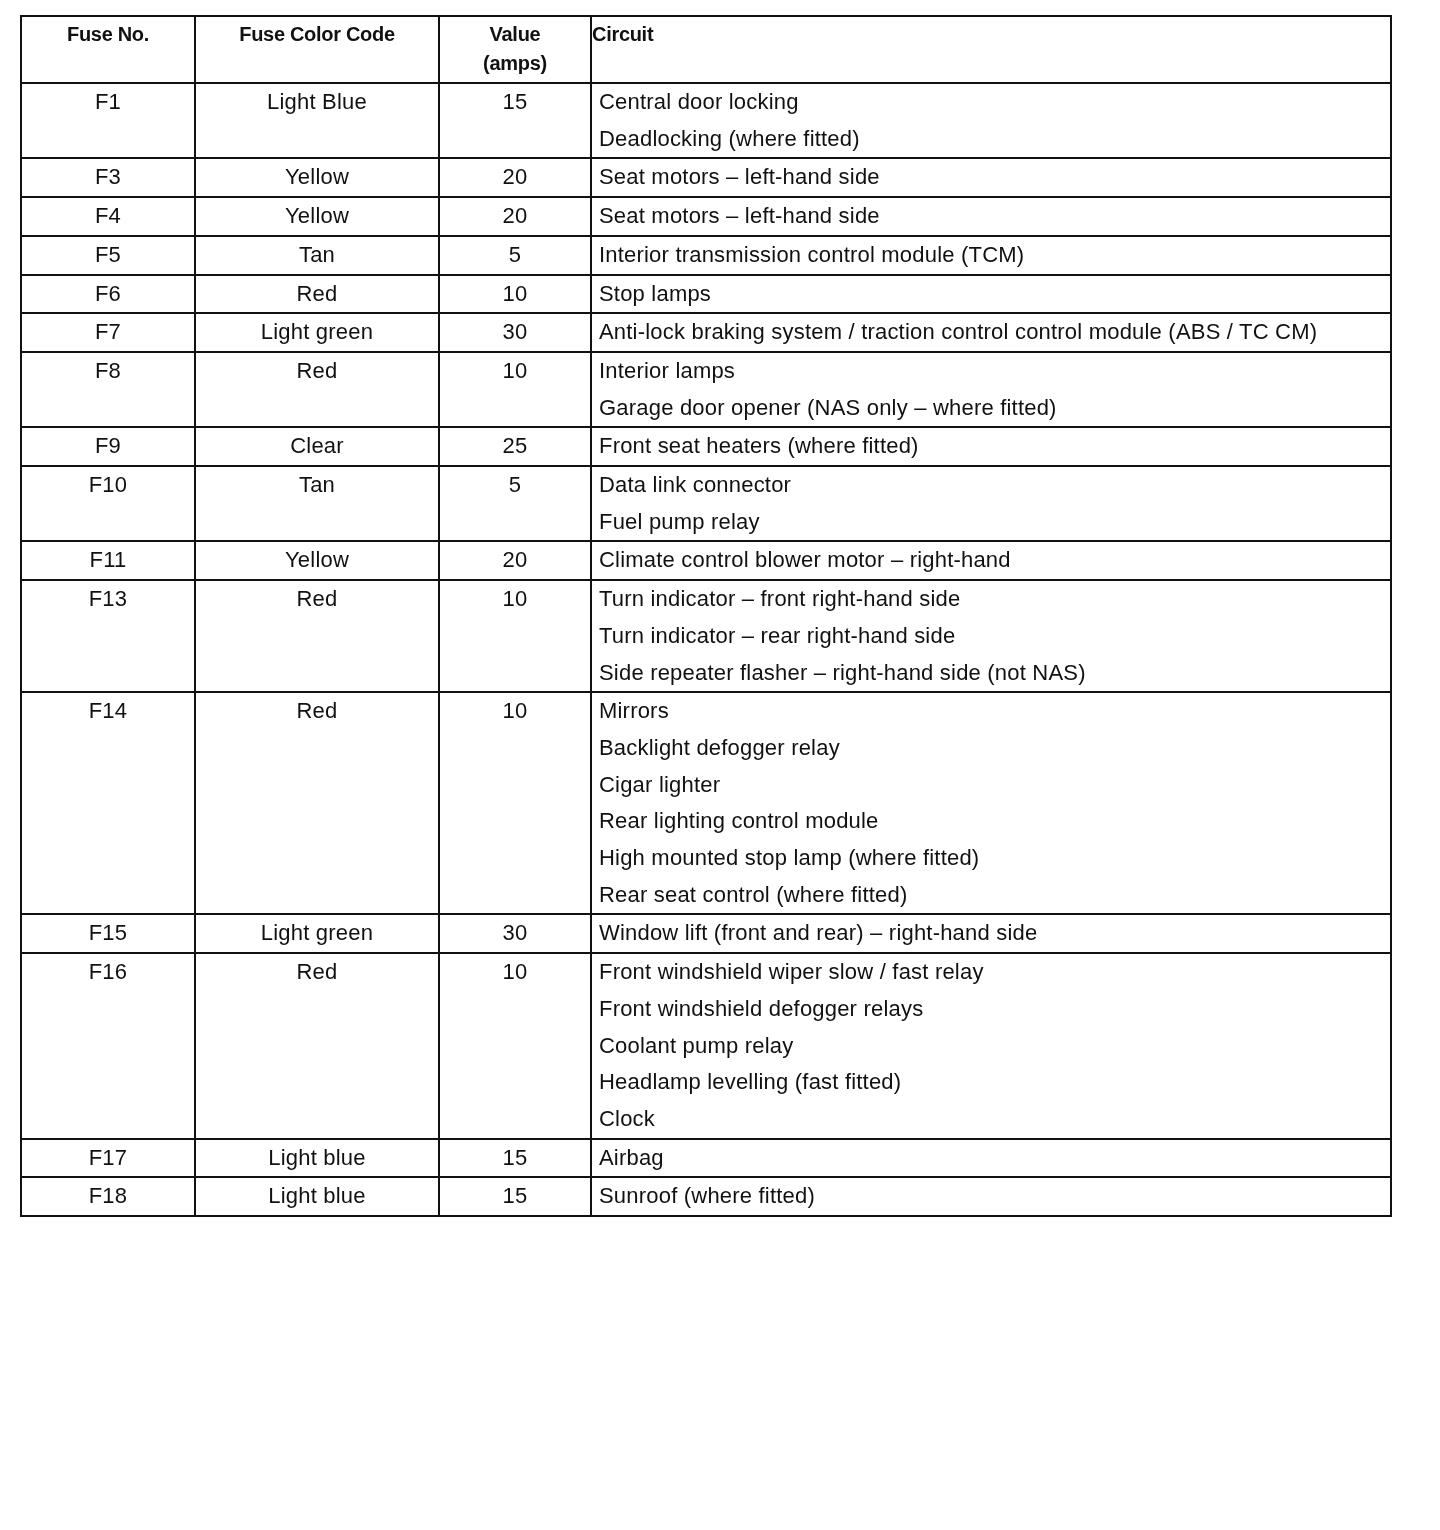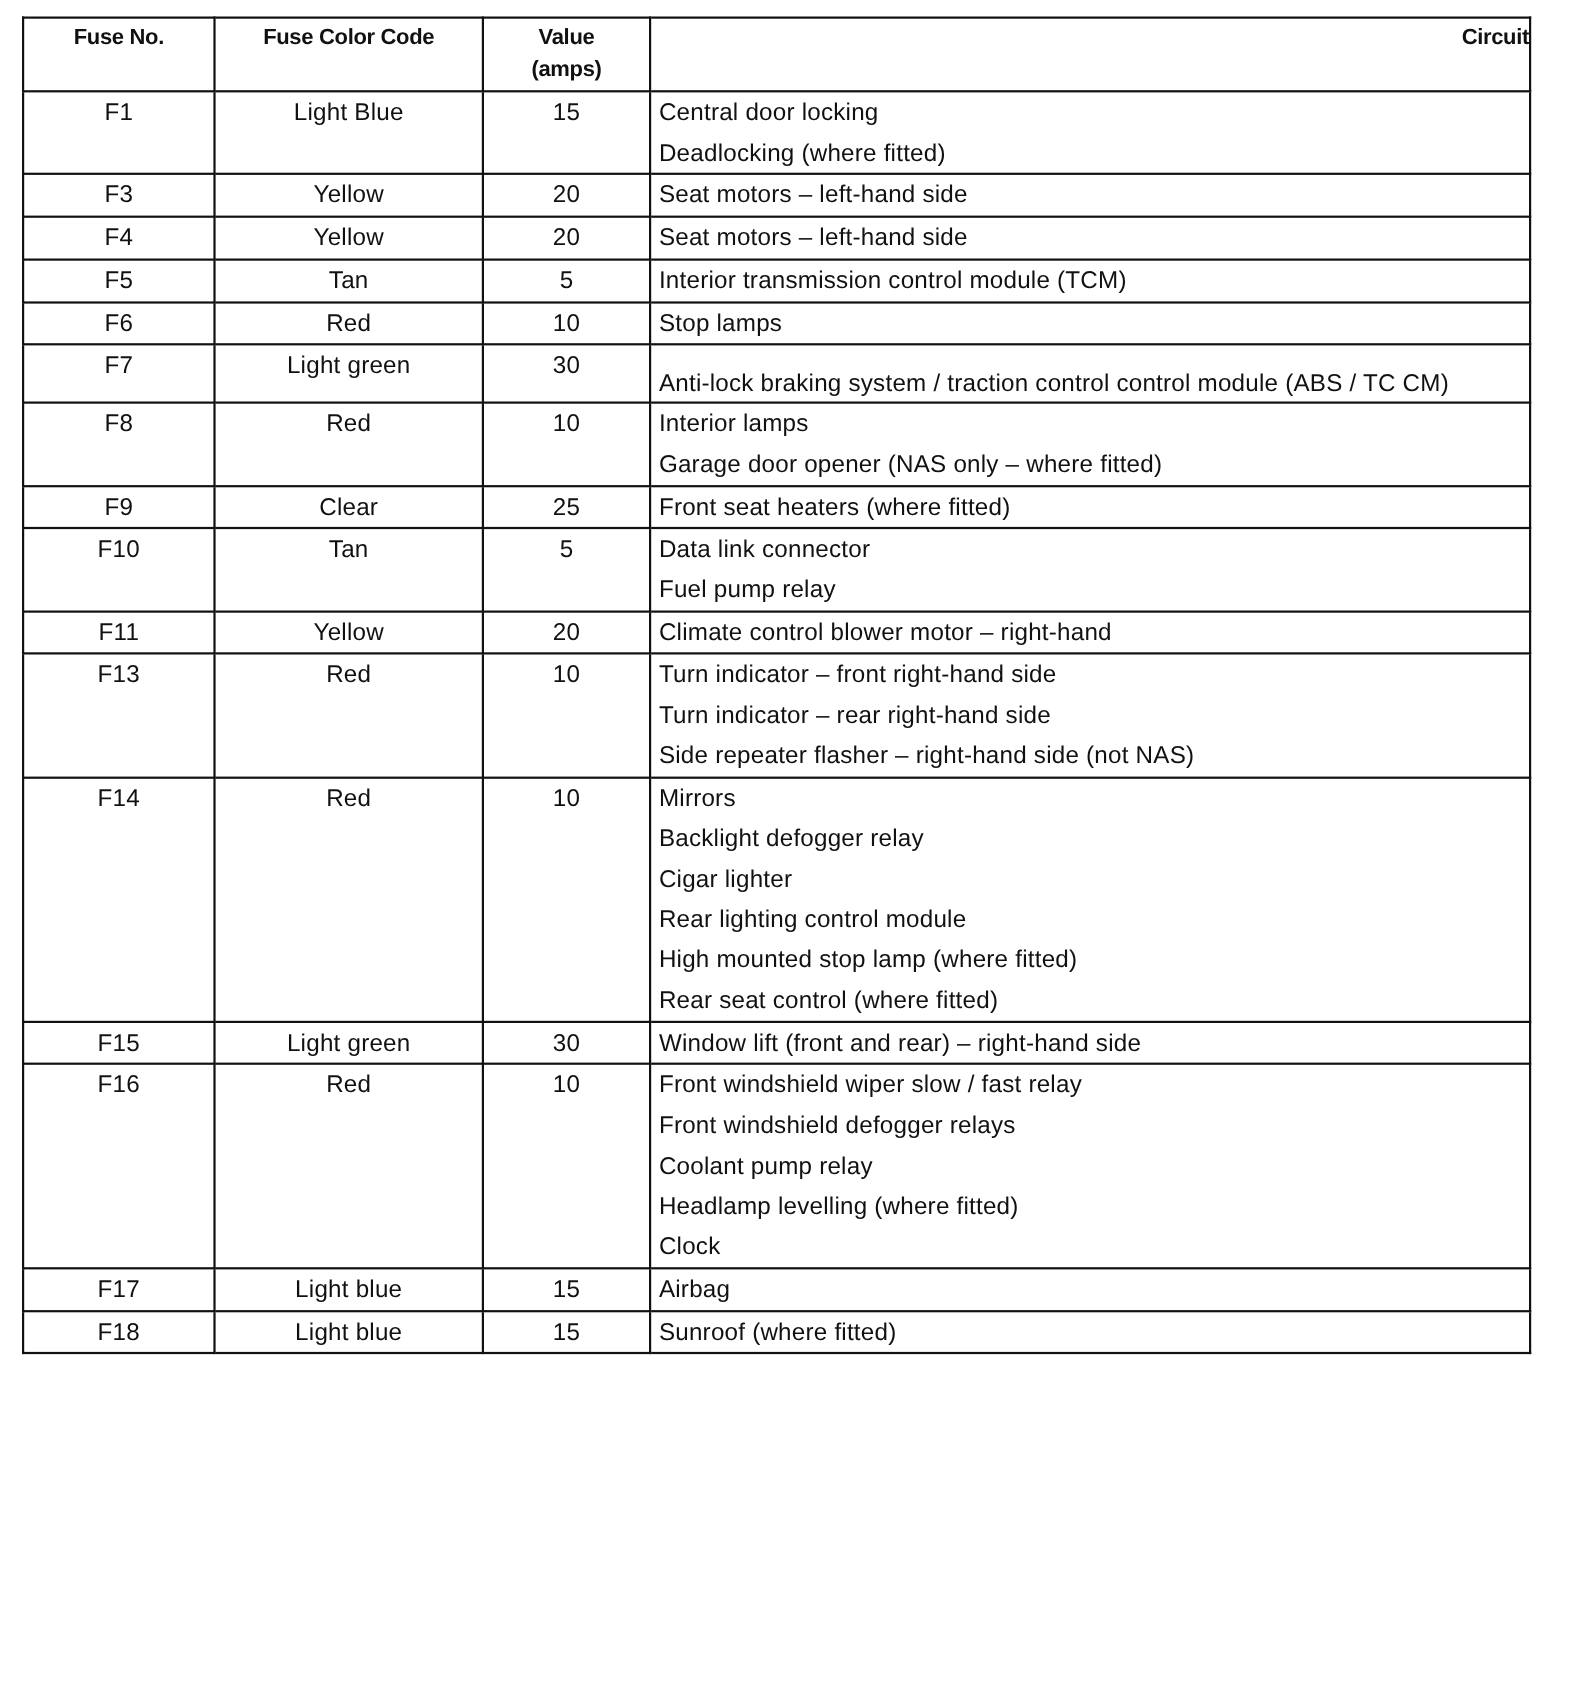--- a/index.html
+++ b/index.html
@@ -13,28 +13,28 @@
   .fuse-table col.c2 { width: 244px; }
   .fuse-table col.c3 { width: 152px; }
   .fuse-table col.c4 { width: 800px; }
   .fuse-table th, .fuse-table td {
     border: 2px solid #111; vertical-align: top; padding: 0;
   }
   .fuse-table th {
     font-weight: bold; font-size: 20px; line-height: 29px;
     height: 62px; padding-top: 3px; text-align: center; letter-spacing: -0.3px;
   }
-  .fuse-table th.circuit-head { text-align: right; }
+  .fuse-table th.circuit-head { text-align: left; }
   .fuse-table td {
     font-size: 22px; line-height: 36.7px; letter-spacing: 0.2px;
   }
   .fuse-table td.center { text-align: center; border-radius: 25px; }
   .fuse-table td.circuit { padding-left: 7px; }
   .circuit-line { display: block; }
-  .circuit-line.wrap { line-height: 27px; padding-top: 20px; padding-bottom: 4px; }
+  .circuit-line.wrap { line-height: 27px; padding-top: 4px; padding-bottom: 4px; }
 </style>
 </head>
 <body>
 
 <table class="fuse-table">
   <colgroup>
     <col class="c1">
       <col class="c2">
       <col class="c3">
       <col class="c4">
@@ -166,21 +166,21 @@
         </td>
       </tr>
       <tr>
         <td class="center">F16</td>
         <td class="center">Red</td>
         <td class="center">10</td>
         <td class="circuit">
           <span class="circuit-line">Front windshield wiper slow / fast relay</span>
           <span class="circuit-line">Front windshield defogger relays</span>
           <span class="circuit-line">Coolant pump relay</span>
-          <span class="circuit-line">Headlamp levelling (where fitted)</span>
+          <span class="circuit-line">Headlamp levelling (fast fitted)</span>
           <span class="circuit-line">Clock</span>
         </td>
       </tr>
       <tr>
         <td class="center">F17</td>
         <td class="center">Light blue</td>
         <td class="center">15</td>
         <td class="circuit">
           <span class="circuit-line">Airbag</span>
         </td>

